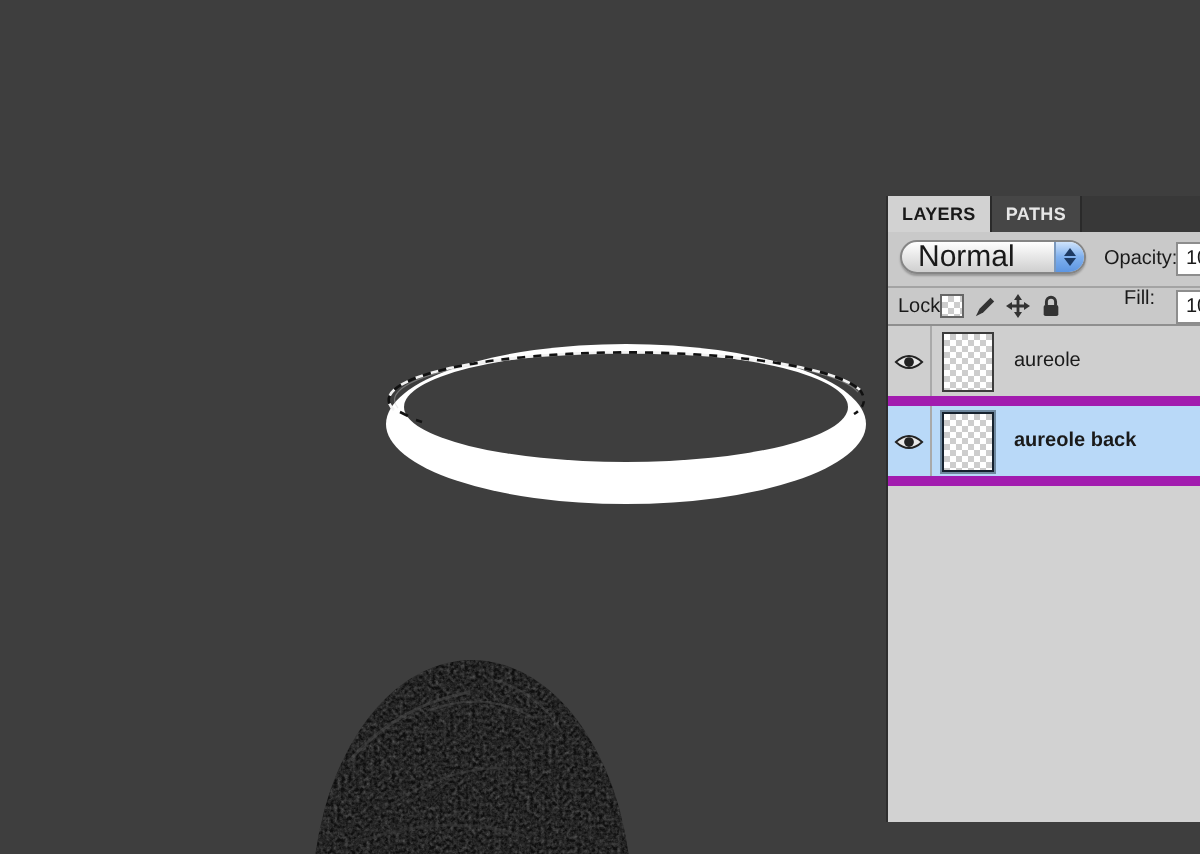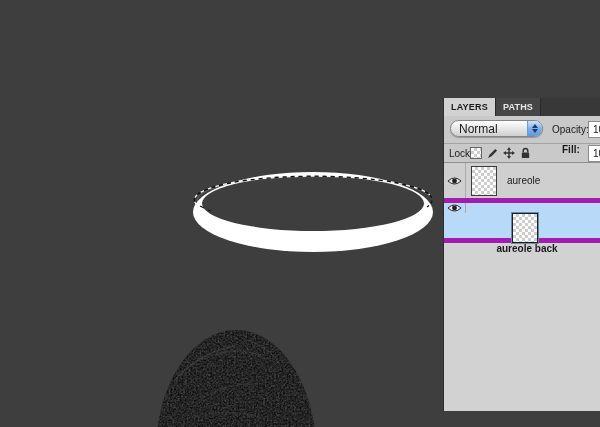--- a/index.html
+++ b/index.html
@@ -30,21 +30,21 @@
   .tab-filler{flex:1;background:#383838;}
 
   .blend-row{
     position:relative;height:27px;background:#c9c9c9;
     border-bottom:1px solid #a3a3a3;
   }
   .dropdown{
     position:absolute;left:6px;top:4px;width:93px;height:17px;
     border:1px solid #858585;border-radius:9px;
     background:linear-gradient(#ffffff,#e2e2e2 60%,#cfcfcf);
-    box-sizing:border-box;font-size:12px;
+    box-sizing:border-box;font-size:15px;
     display:flex;align-items:center;
     box-shadow:0 1px 1px rgba(0,0,0,.25);
   }
   .dropdown .dd-label{padding-left:8px;flex:1;}
   .dd-stepper{
     width:14px;height:15px;border-radius:0 8px 8px 0;margin-right:0px;
     background:linear-gradient(#cfe3fb,#7fb0ee 50%,#5d96e2);
     border-left:1px solid #7a98bd;
     display:flex;flex-direction:column;align-items:center;justify-content:center;gap:1px;
   }
@@ -57,21 +57,21 @@
   }
   .lock-row{
     position:relative;height:18px;background:#c9c9c9;border-bottom:1px solid #8f8f8f;
   }
   .lock-icons{position:absolute;left:26px;top:3px;display:flex;gap:5px;align-items:center;}
 
   .layer-row{
     position:relative;height:35px;border-bottom:5px solid #a21caf;
     display:flex;align-items:center;background:#cfcfcf;
   }
-  .layer-row.selected{background:#b9d9f8;flex-direction:column;}
+  .layer-row.selected{background:#b9d9f8;}
   .eye-cell{
     width:21px;align-self:stretch;border-right:1px solid #a9a9a9;
     display:flex;align-items:center;justify-content:center;
   }
   .thumb{
     width:26px;height:30px;border:1px solid #3c3c3c;margin-left:5px;box-sizing:border-box;
     position:relative;flex:0 0 auto;
   }
   .checker{
     background-color:#fff;
@@ -162,21 +162,21 @@
         </svg>
         <svg width="12" height="12" viewBox="0 0 12 12">
           <path d="M6 2.2 V9.8 M2.2 6 H9.8" stroke="#333" stroke-width="1.4"></path>
           <path d="M6 0 L8 3 H4 Z M6 12 L4 9 H8 Z M0 6 L3 4 V8 Z M12 6 L9 8 V4 Z" fill="#333"></path>
         </svg>
         <svg width="11" height="12" viewBox="0 0 12 13">
           <path d="M3.5 6 V4.2 a2.5 2.5 0 0 1 5 0 V6" fill="none" stroke="#333" stroke-width="1.6"></path>
           <rect x="2" y="6" width="8" height="6" rx="1" fill="#333"></rect>
         </svg>
       </div>
-      <span class="field-label" style="left:118px;top:0;font-weight:bold;">Fill:</span>
+      <span class="field-label" style="left:118px;top:0;">Fill:</span>
       <span class="value-box" style="left:144px;top:1px;">100</span>
     </div>
 
     <div class="layer-row">
       <div class="eye-cell">
         <svg width="15" height="10" viewBox="0 0 16 10">
           <path d="M1 5 Q8 -1.5 15 5 Q8 11.5 1 5 Z" fill="#e9e9e9" stroke="#222" stroke-width="1"></path>
           <circle cx="8" cy="5" r="2.6" fill="#222"></circle>
         </svg>
       </div>

